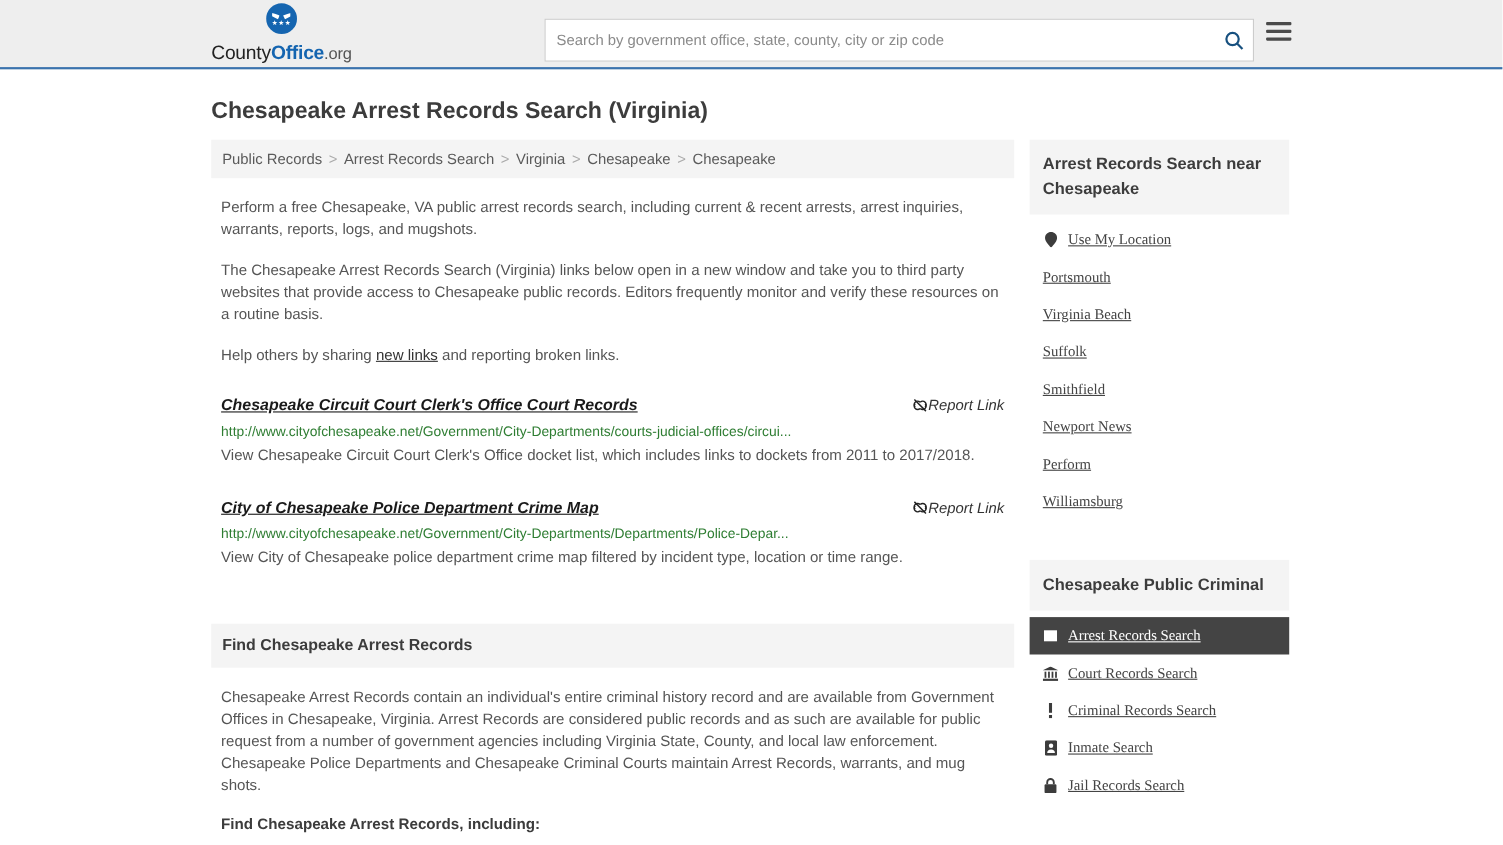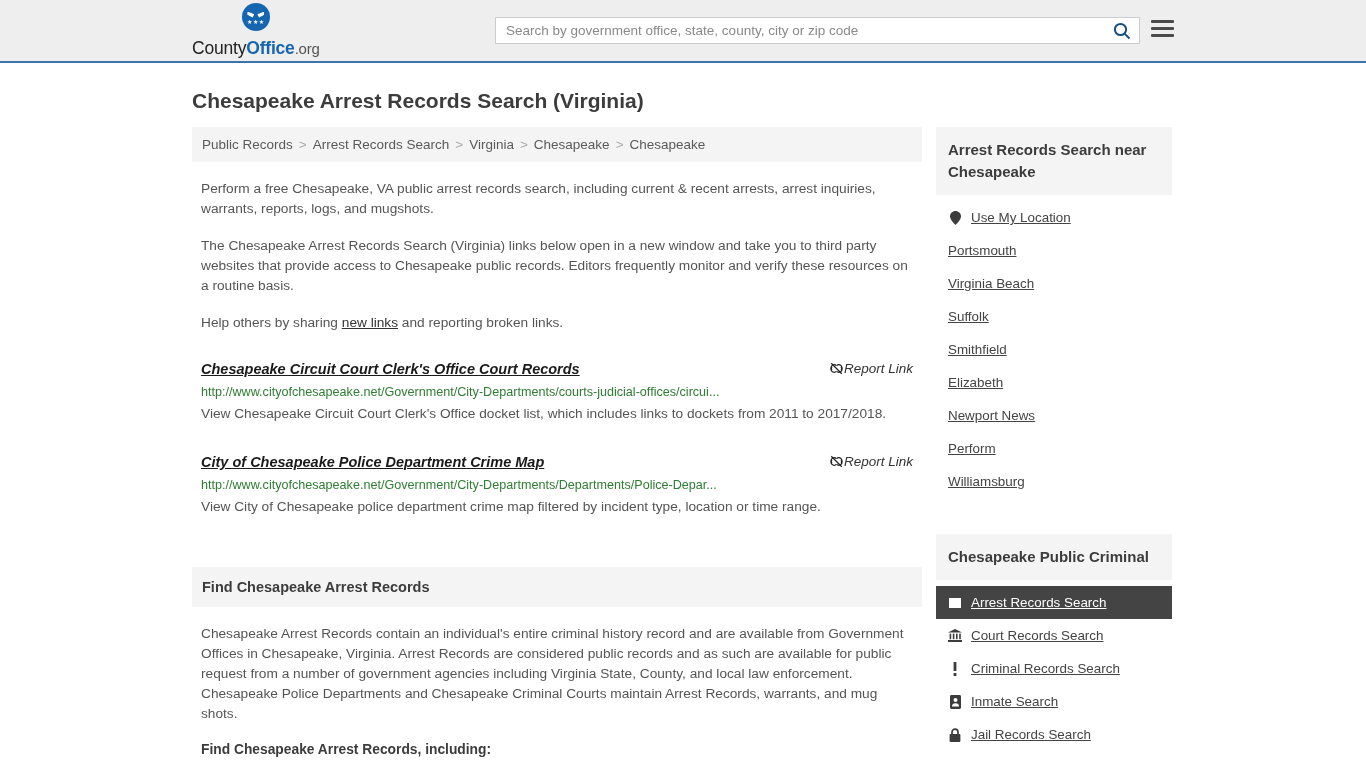--- a/index.html
+++ b/index.html
@@ -52,21 +52,21 @@
     line-height: 7px; margin-top: 0px;
   }
   .logo-text {
     font-size: 17.5px; color: #222222; letter-spacing: -0.2px;
   }
   .logo-text .b { font-weight: bold; color: #1565b0; }
   .logo-text .org { color: #555555; font-size: 15px; }
 
   .search-wrap {
     position: absolute; left: 495px; top: 17px;
-    width: 645px; height: 27px;
+    width: 645px; height: 39px;
     background: #ffffff;
     border: 1px solid #cccccc;
     display: flex; align-items: center;
   }
   .search-input {
     border: 0; outline: 0; background: transparent;
     flex: 1; height: 100%;
     padding: 0 10px;
     font-family: "Liberation Sans", sans-serif;
     font-size: 13.5px; color: #333333;
@@ -166,21 +166,21 @@
     font-size: 15px; font-weight: bold; color: #3c3c3c;
     line-height: 22px;
   }
   .side-list { padding: 6px 0 0 0; }
   .side-item {
     display: flex; align-items: center; gap: 9px;
     padding: 9px 12px;
     font-size: 13.4px;
   }
   .side-item a {
-    color: #444444; text-decoration: underline; cursor: pointer;
+    color: #444444; text-decoration: underline; cursor: pointer; font-family: Liberation Serif, serif;
   }
   .side-item.active {
     background: #444444;
   }
   .side-item.active a { color: #ffffff; }
   .icon-slot {
     width: 14px; height: 14px;
     display: flex; align-items: center; justify-content: center;
     flex: 0 0 14px;
   }
@@ -306,23 +306,20 @@
           <div class="side-item">
             <a>Virginia Beach</a>
           </div>
           <div class="side-item">
             <a>Suffolk</a>
           </div>
           <div class="side-item">
             <a>Smithfield</a>
           </div>
           <div class="side-item">
-            <a>Elizabeth</a>
-          </div>
-          <div class="side-item">
             <a>Newport News</a>
           </div>
           <div class="side-item">
             <a>Perform</a>
           </div>
           <div class="side-item">
             <a>Williamsburg</a>
           </div>
         </div>
       </div>

